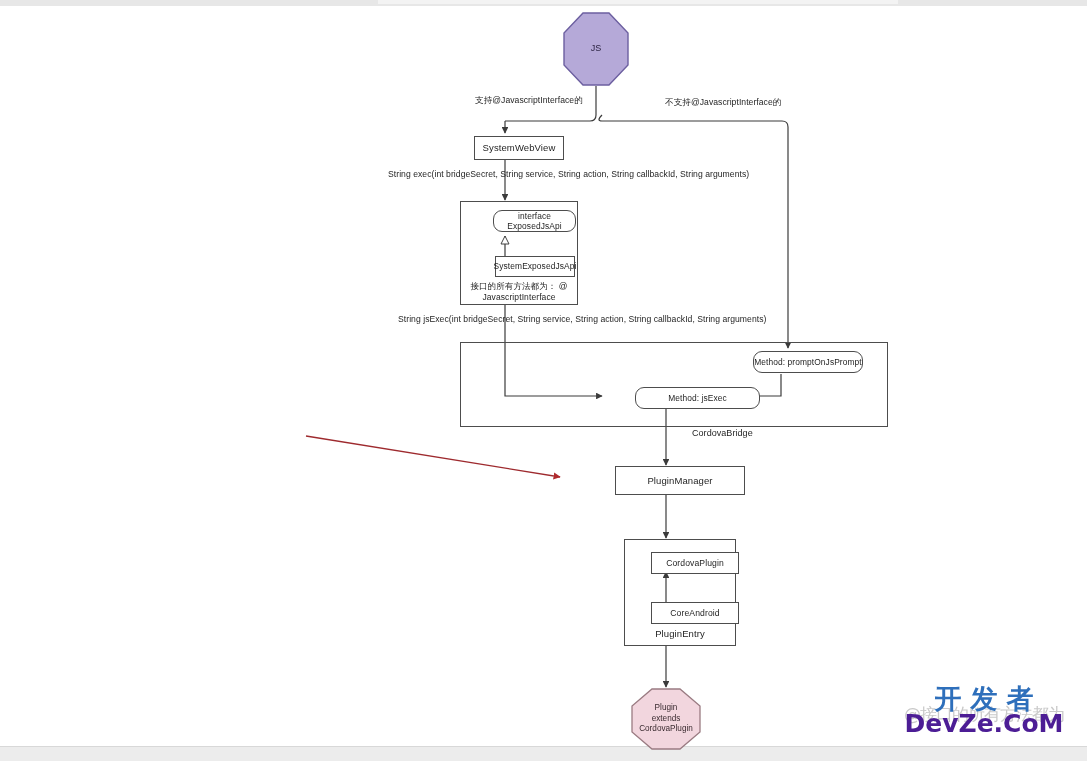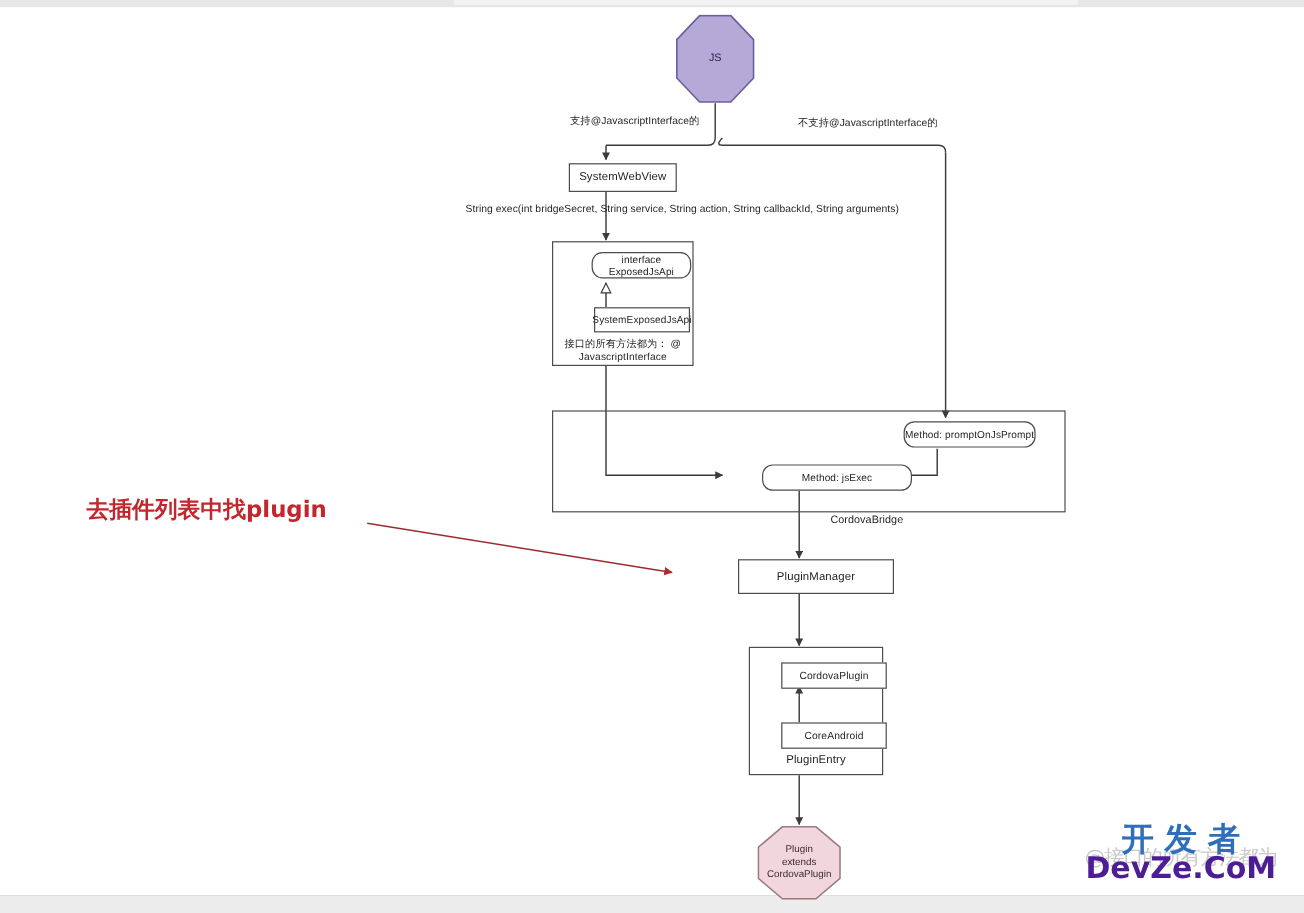--- a/index.html
+++ b/index.html
@@ -248,20 +248,21 @@
     </div>
     <div class="node" style="left:20px; top:54px; width:80px; height:21px; position:absolute; font-size:8.4px;">
       <span>SystemExposedJsApi</span>
     </div>
     <div class="inner-note" style="top:79px;">
       <span>接口的所有方法都为： @</span><br>
       <span>JavascriptInterface</span>
     </div>
   </div>
 
+  <div class="edge-label" style="left:398px; top:314px;">String jsExec(int bridgeSecret, String service, String action, String callbackId, String arguments)</div>
 
   <div class="node container" style="left:446px; top:342px; width:428px; height:85px;">
     <div class="node rounded" style="left:278px; top:8px; width:110px; height:22px; position:absolute; font-size:8.4px;">
       <span>Method: promptOnJsPrompt</span>
     </div>
     <div class="node rounded" style="left:160px; top:44px; width:125px; height:22px; position:absolute; font-size:8.4px;">
       <span>Method: jsExec</span>
     </div>
   </div>
   <div class="edge-label" style="left:692px; top:428px; font-size:9px;">CordovaBridge</div>
@@ -284,21 +285,20 @@
     <svg class="oct-shape" viewBox="0 0 70 62" preserveAspectRatio="none">
       <polygon points="21,1 49,1 69,18 69,44 49,61 21,61 1,44 1,18" fill="#f2d6de" stroke="#9a7b82" stroke-width="1.3"></polygon>
     </svg>
     <span class="oct-text" style="font-size:8.2px;">
       <span>Plugin</span><br>
       <span>extends</span><br>
       <span>CordovaPlugin</span>
     </span>
   </div>
 
-  <div class="annotation" style="left:72px; top:412px;">去插件列表中找plugin</div>
 
   <div class="watermark">
     <div class="wm-gray">@接口的所有方法都为</div>
     <div class="wm-cn">开发者</div>
     <div class="wm-en">DevZe.CoM</div>
   </div>
 
 </div>
 
 </body></html>

